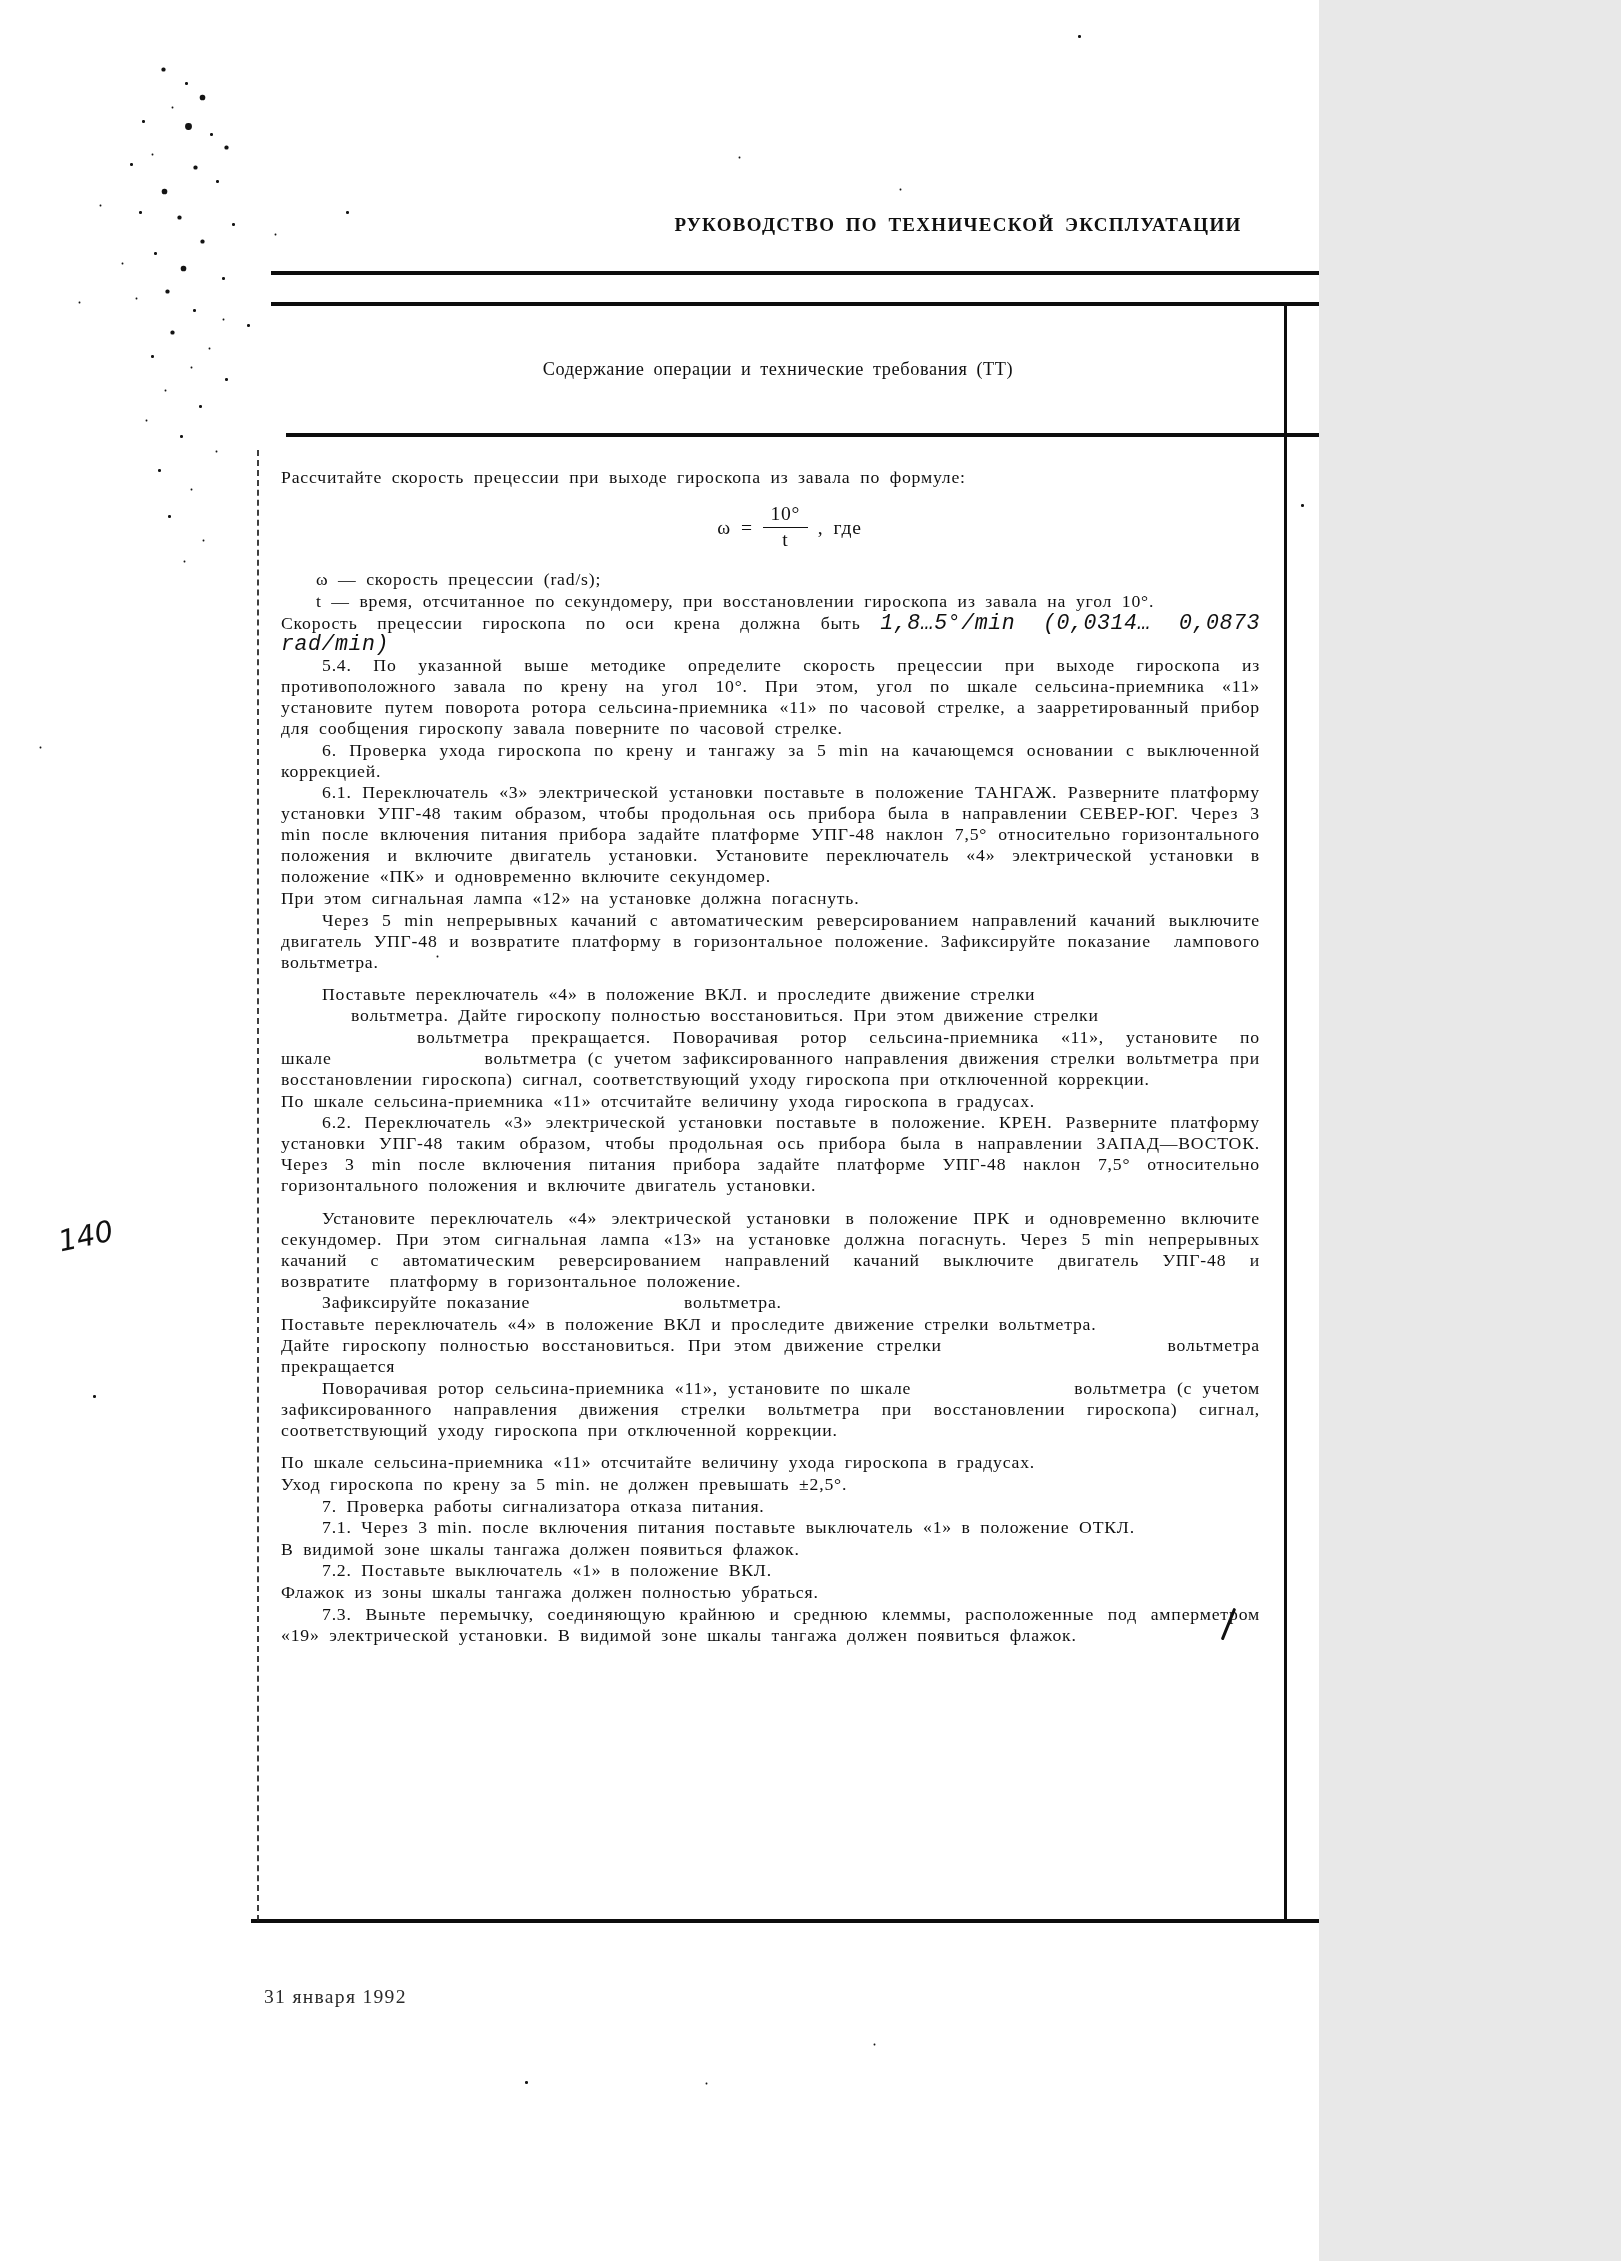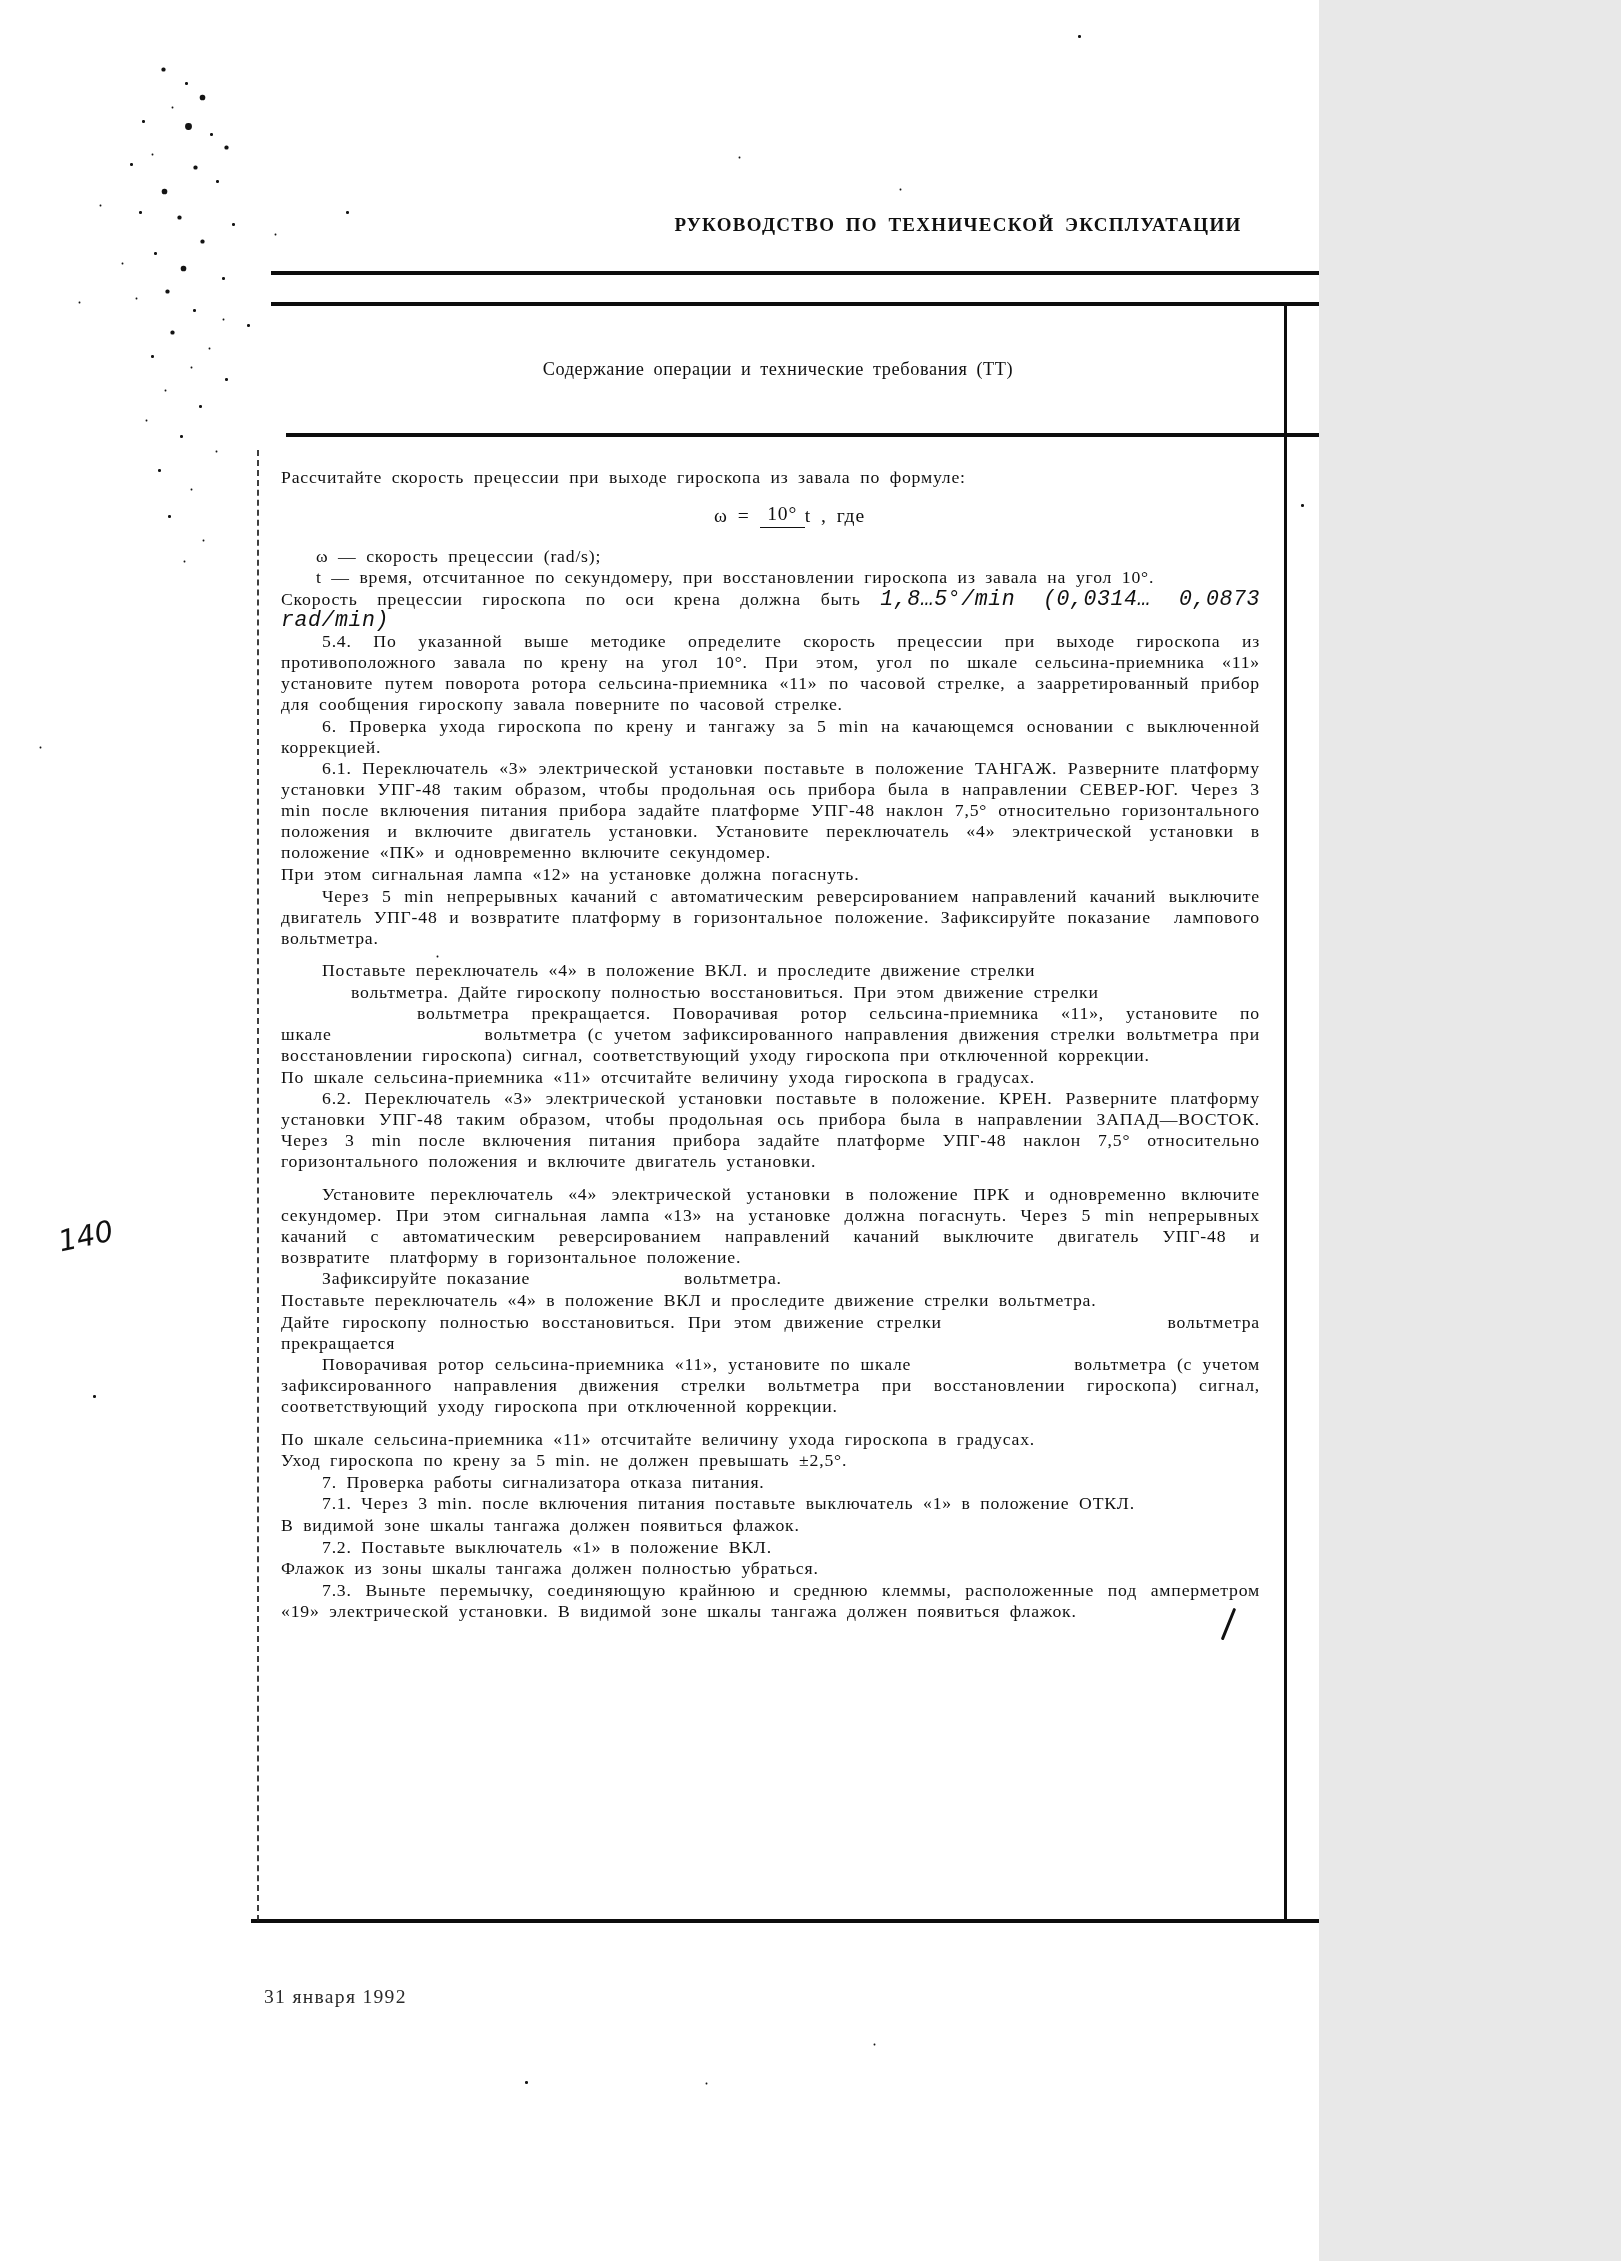--- a/index.html
+++ b/index.html
@@ -60,21 +60,21 @@
   .content p{margin:0 0 0.6px 0;}
   .indent{text-indent:41px;}
   .indent2{text-indent:70px;}
   .indent3{text-indent:136px;}
   .def{margin-left:35px !important;}
   .gap-before{margin-top:11.4px !important;}
   .hand{font-family:Liberation Mono, monospace;font-style:italic;font-size:21.5px;letter-spacing:0.6px;}
   
   .formula{display:flex;justify-content:center;align-items:center;gap:10px;
     margin:15px 0 17.7px 38px;font-size:19.6px;}
-  .frac{display:inline-flex;align-items:center;line-height:1.15;}
+  .frac{display:inline-flex;flex-direction:column;align-items:center;line-height:1.15;}
   .frac .num{border-bottom:1.9px solid #111;padding:0 7.6px 1.3px;}
   .frac .den{padding-top:1.3px;}
   
   .margin-note{position:absolute;left:58px;top:1219px;font-family:"DejaVu Sans",sans-serif;
     font-size:29px;font-style:italic;transform:rotate(-12deg);}
   .footer-date{position:absolute;left:264px;top:1986px;font-size:19.6px;letter-spacing:1.3px;color:#2a2a2a;}
   .f-right{position:absolute;width:127px;text-align:center;white-space:nowrap;}
   .f-code1{left:1442px;top:1956px;font-size:19px;color:#6a6a6a;letter-spacing:1.9px;}
   .f-page{left:1436px;top:1986px;font-size:19.6px;color:#5f5f5f;letter-spacing:1.3px;margin-top:44px;}
   .f-code2{left:1436px;top:2033px;font-size:15px;color:#4c4c4c;letter-spacing:2.5px;}

